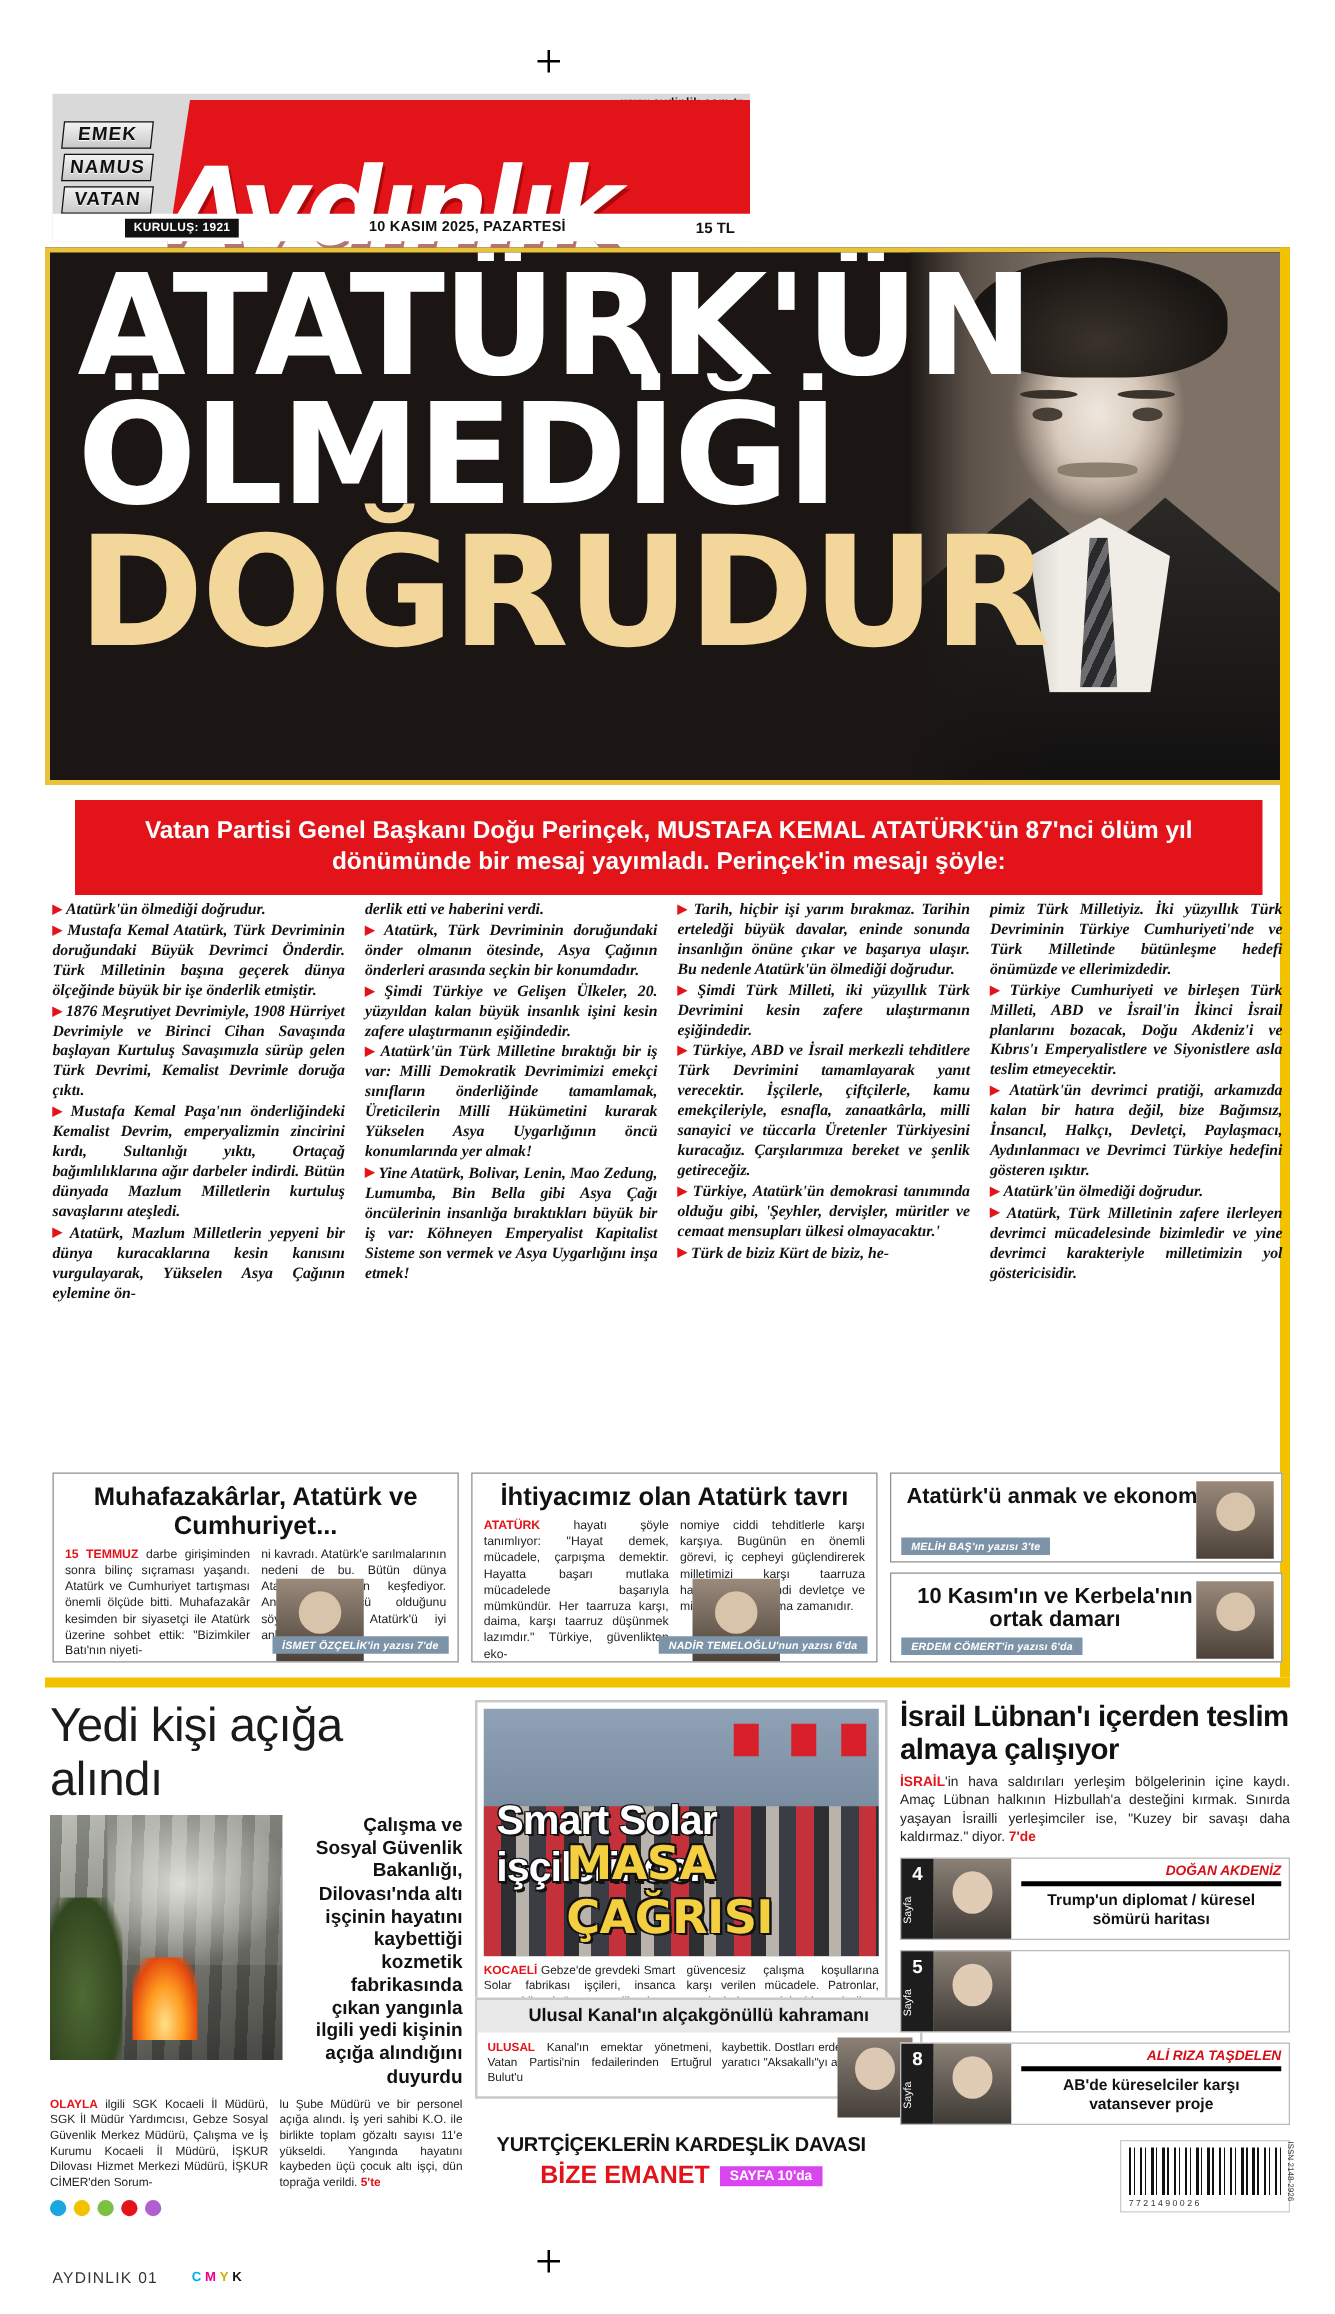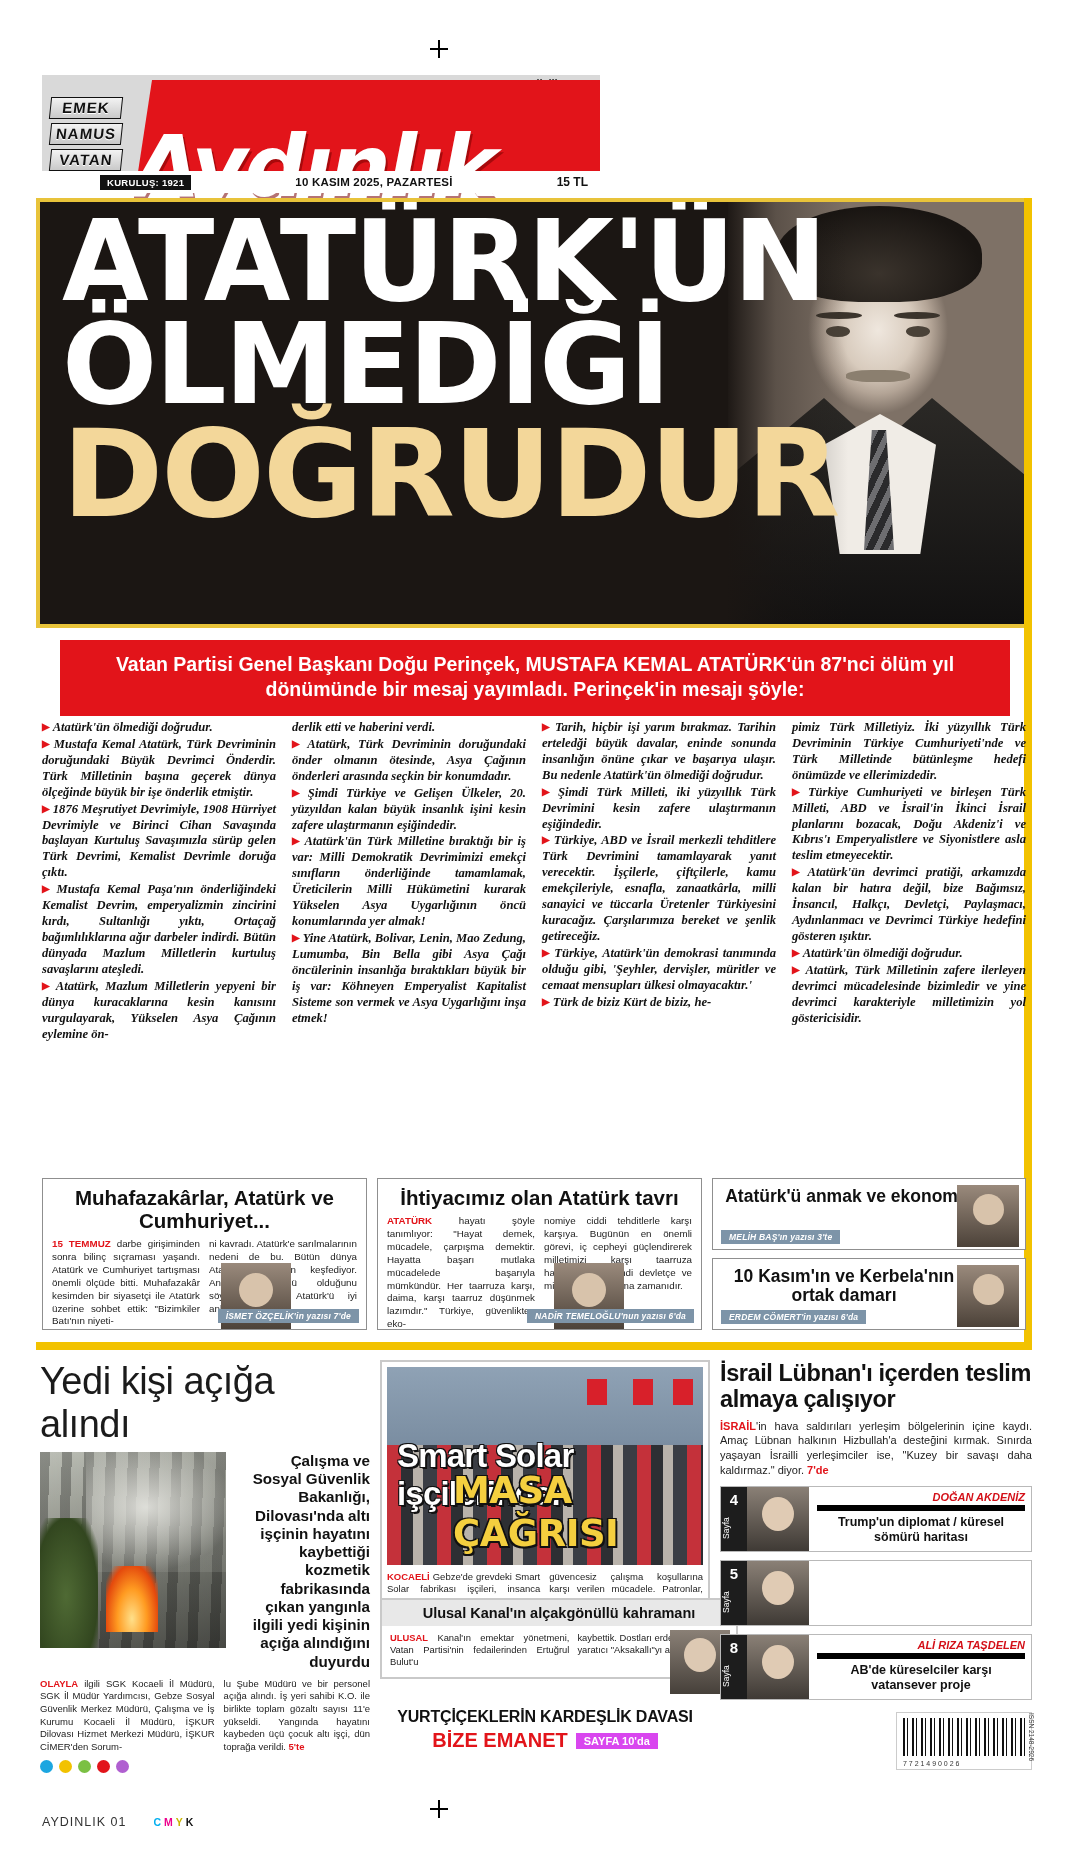--- a/index.html
+++ b/index.html
@@ -233,21 +233,21 @@
 
   .promo { margin-top:8px; position:relative; height:66px; border:1px solid #b9b9b9; display:flex; background:#fff; }
   .promo .pgnum { width:26px; background:#1d1d1d; color:#fff; position:relative; }
   .promo .pgnum .n { position:absolute; top:4px; left:0; width:100%; text-align:center; font-weight:bold; font-size:15px; }
   .promo .pgnum .s { position:absolute; bottom:4px; left:0; width:100%; text-align:center; font-size:8.5px;
      writing-mode:vertical-rl; transform:rotate(180deg); height:38px; }
   .promo .face { width:62px; background:linear-gradient(#8a8076,#3f3a35); position:relative; }
   .promo .face::after { content:""; position:absolute; left:15px; top:10px; width:32px; height:34px; border-radius:50%; background:#e0cbb4; }
   .promo .txt { flex:1; padding:4px 6px 4px 8px; }
   .promo .author { color:#d31018; font-weight:bold; font-style:italic; font-size:11px; text-align:right;
-                   border-bottom:6px solid #000000; padding-bottom:2px; }
+                   border-bottom:4px solid #000000; padding-bottom:2px; }
   .promo .teaser { font-weight:bold; font-size:12.5px; line-height:1.2; text-align:center; margin-top:4px; color:#111; }
 
   .barcode { position:absolute; right:0; top:352px; width:136px; height:58px; background:#fff; border:1px solid #ccc; }
   .barcode .bars { position:absolute; left:6px; top:5px; right:6px; height:38px;
     background:repeating-linear-gradient(90deg,#111 0 2px,#fff 2px 4px,#111 4px 5px,#fff 5px 9px); }
   .barcode .bcl { position:absolute; left:6px; bottom:2px; font-size:7px; color:#333; }
   .barcode .isbn { position:absolute; right:-4px; top:0; font-size:6.5px; color:#333;
     writing-mode:vertical-rl; }
 
   

